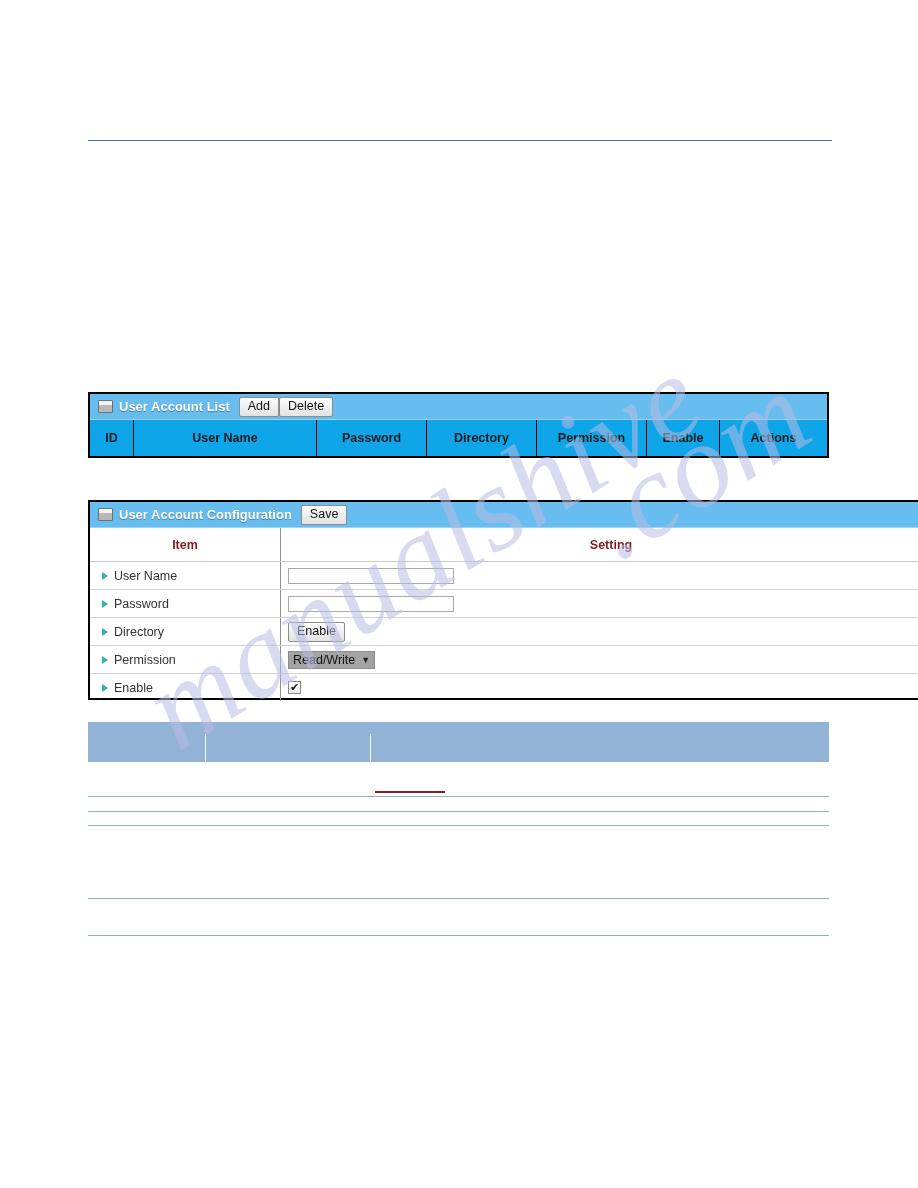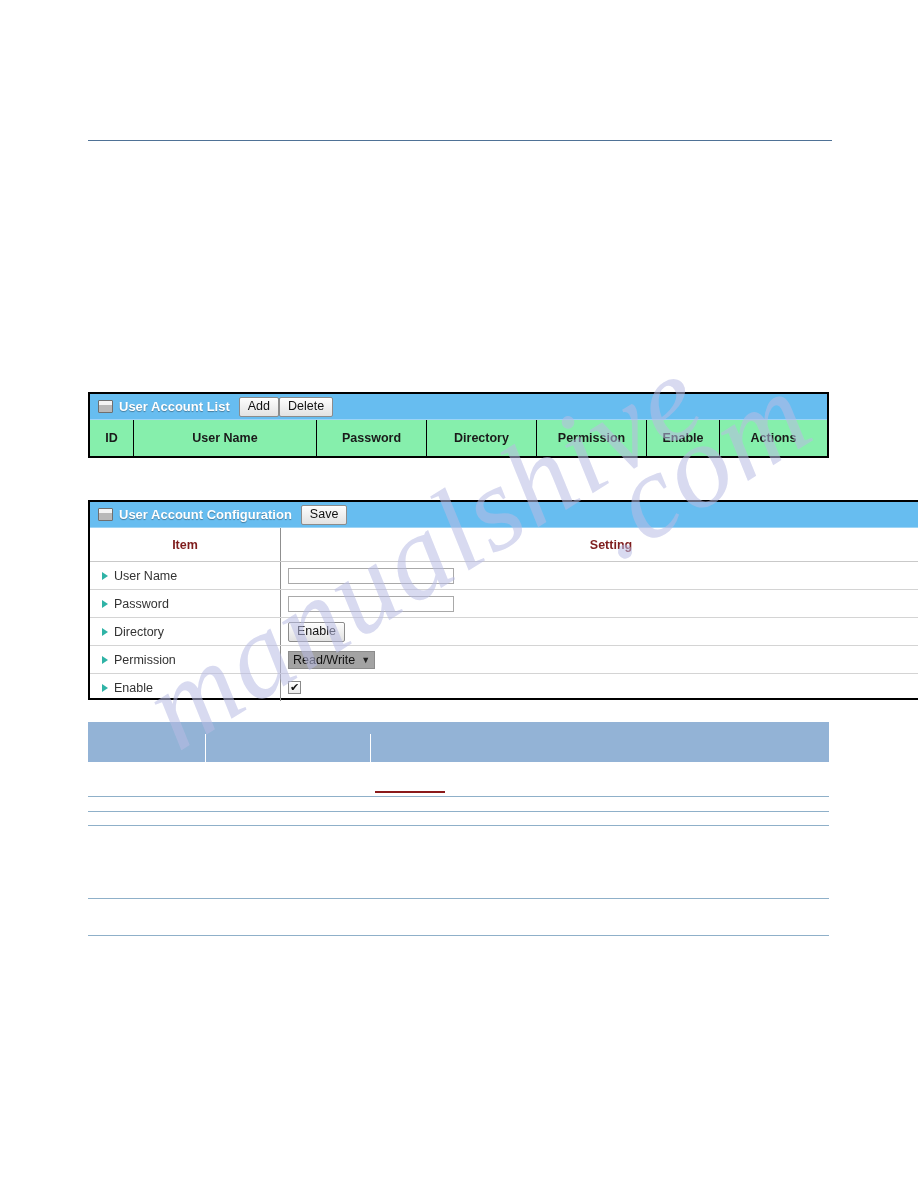--- a/index.html
+++ b/index.html
@@ -128,21 +128,21 @@
   }
   .list-head-cell {
     border-right: 1px solid #000000;
     display: flex;
     align-items: center;
     justify-content: center;
     font-size: 12.5px;
     font-weight: bold;
     color: #1a1a1a;
     box-sizing: border-box;
-    background: #86efac;
+    background: #0ea5e9;
   }
   .list-head-cell:last-child { border-right: none; }
 
   
   #user-account-config {
     left: 88px;
     top: 500px;
     width: 855px;
     height: 200px;
   }

